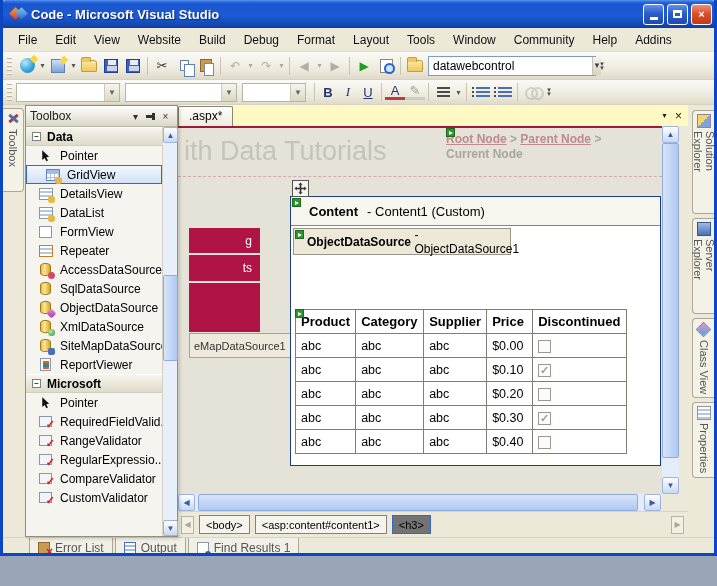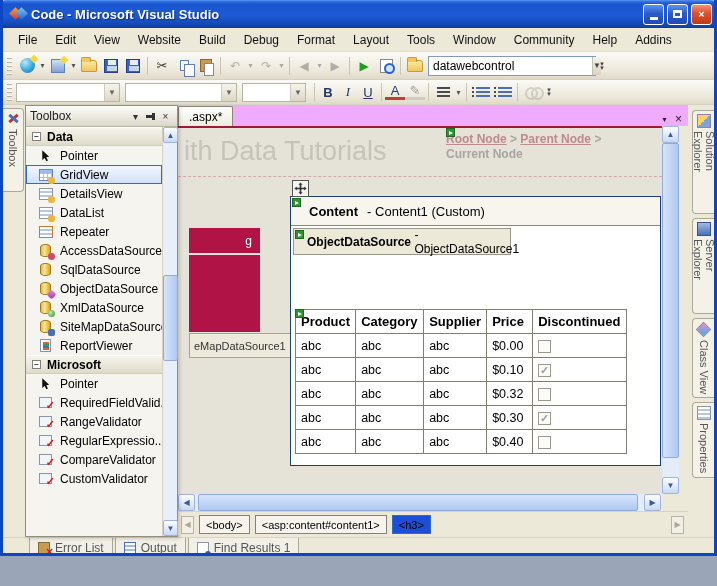--- a/index.html
+++ b/index.html
@@ -77,21 +77,21 @@
   .tbx-title{height:21px;background:linear-gradient(180deg,#FDFDFB,#DCD8C8);border-bottom:1px solid #B8B4A2;display:flex;align-items:center;padding:0 4px;font-size:12px;color:#222}
   .tbx-title .t{flex:1;font-weight:normal}
   .tbx-tb{width:15px;height:15px;display:flex;align-items:center;justify-content:center;font-size:10px;color:#333}
   .pin{width:9px;height:9px;position:relative}
   .pin:before{content:"";position:absolute;left:0;top:3px;width:6px;height:3px;background:#333}
   .pin:after{content:"";position:absolute;left:6px;top:1px;width:3px;height:7px;background:#333}
   .tbx-items{position:absolute;left:0;top:21px;right:15px;bottom:0;overflow:hidden;font-size:12px;color:#000}
   .tbx-sec{height:19px;display:flex;align-items:center;gap:6px;padding-left:6px;background:linear-gradient(180deg,#F6F4EC,#DFDBCA);border-top:1px solid #fff;border-bottom:1px solid #D2CEBC;font-weight:bold}
   .sec-box{width:9px;height:9px;border:1px solid #808080;background:#fff;font-size:8px;line-height:7px;text-align:center;color:#333}
   .tbx-item{height:19px;display:flex;align-items:center;gap:7px;padding-left:12px}
-  .tbx-item.selected{background:linear-gradient(180deg,#F2F7FE,#D2E1F6);border:1px solid #316AC5;padding-left:11px}
+  .tbx-item.selected{background:linear-gradient(180deg,#F2F7FE,#D2E1F6);border:1px solid #316AC5;padding-left:18px}
   .ic{width:15px;height:14px;position:relative;flex:0 0 auto;display:flex;align-items:center;justify-content:center}
   .ic svg{display:block}
   .ic-grid{width:14px;height:12px;border:1px solid #5F86C6;background:
       linear-gradient(180deg,#9FBCE4 0 3px,transparent 3px),
       repeating-linear-gradient(90deg,transparent 0 3px,#AEC2DE 3px 4px),
       repeating-linear-gradient(180deg,transparent 0 3px,#AEC2DE 3px 4px),#fff}
   .ic-box{width:13px;height:12px;border:1px solid #8A96AC;background:#fff}
   .ic-rows{width:14px;height:12px;border:1px solid #8A96AC;background:repeating-linear-gradient(180deg,#fff 0 2px,#B8C6DE 2px 4px)}
   .ic-cyl{width:11px;height:13px;background:linear-gradient(90deg,#E8B93E,#FBE698 40%,#D9A520);border:1px solid #A07818;border-radius:5px/3px}
   .badge{position:absolute;right:-2px;bottom:-2px;width:7px;height:7px;border-radius:2px}
@@ -101,21 +101,21 @@
   .b-org{background:#4A6FB8}
   .ic-page{width:11px;height:13px;border:1px solid #8A96AC;background:#fff;position:relative}
   .ic-page:after{content:"";position:absolute;left:2px;top:2px;width:6px;height:8px;background:repeating-linear-gradient(180deg,#E06030 0 2px,#3A9A4A 2px 4px,#4A6FB8 4px 6px)}
   .ic-val{width:13px;height:11px;border:1px solid #8A96AC;background:#F2F4F8;position:relative}
   .ic-val:after{content:"✓";position:absolute;right:-4px;bottom:-5px;color:#CC2020;font-size:11px;font-weight:bold}
   
   .tbx-scroll{position:absolute;right:0;top:21px;bottom:0;width:15px;background:#E9EFFA;border-left:1px solid #D4D0C0}
   .sbtn{position:absolute;left:0;width:15px;height:16px;background:linear-gradient(180deg,#FDFEFF,#C8D8F4);border:1px solid #9EB4DC;border-radius:2px;color:#3A5C9C;font-size:8px;display:flex;align-items:center;justify-content:center}
   .sthumb{position:absolute;left:0;width:15px;background:linear-gradient(90deg,#D8E4FA,#AFC8F2);border:1px solid #90ACDC;border-radius:2px}
   
-  .doc-tabs{position:absolute;left:175px;top:105px;right:26px;height:21px;background:#f0abfc;display:flex;align-items:flex-end}
+  .doc-tabs{position:absolute;left:175px;top:105px;right:26px;height:21px;background:#fef9c3;display:flex;align-items:center}
   .doc-tab{height:20px;background:linear-gradient(180deg,#FEFEFC,#EFECE0);border:1px solid #898578;border-bottom:none;border-radius:2px 2px 0 0;padding:0 10px;display:flex;align-items:center;font-size:12px;color:#000}
   .doc-tab-btns{margin-left:auto;display:flex;gap:6px;align-items:center;padding:0 6px;color:#222}
   .designer{position:absolute;left:175px;top:126px;width:484px;height:368px;background:#E5E2D8;overflow:hidden}
   .d-topline{position:absolute;left:0;top:0;width:100%;height:2px;background:#9C1C38}
   .d-heading{position:absolute;left:6px;top:10px;font-size:27px;color:#C6C3BA;letter-spacing:0;white-space:nowrap}
   .d-crumb{position:absolute;left:268px;top:6px;width:210px;font-size:12px;font-weight:bold;line-height:15px;color:#A8A5A0}
   .crumb-link{color:#BD8A8E;text-decoration:underline}
   .d-dash{position:absolute;left:0;top:50px;width:100%;border-top:1px dashed #D8A8AC}
   .rednav{position:absolute;left:11px;top:102px;width:71px;height:104px;display:flex;flex-direction:column;gap:2px;background:#E5E2D8}
   .rn{background:#B01345;color:#fff;font-size:12px;display:flex;align-items:center;justify-content:flex-end;padding-right:8px}
@@ -138,21 +138,21 @@
   .vscroll{position:absolute;left:659px;top:126px;width:17px;height:368px;background:#E4ECF9}
   .hscroll{position:absolute;left:175px;top:494px;width:484px;height:17px;background:#E4ECF9}
   .corner{position:absolute;left:659px;top:494px;width:17px;height:17px;background:#ECE9D8}
   .vscroll .sbtn,.hscroll .sbtn{width:17px;height:17px}
   .vthumb{position:absolute;left:0;top:17px;width:17px;height:315px;background:linear-gradient(90deg,#D8E4FA,#AFC8F2);border:1px solid #90ACDC;border-radius:2px}
   .hthumb{position:absolute;left:20px;top:0;width:440px;height:17px;background:linear-gradient(180deg,#D8E4FA,#AFC8F2);border:1px solid #90ACDC;border-radius:2px}
   
   .tagnav{position:absolute;left:175px;top:511px;right:26px;height:26px;background:#ECE9D8;display:flex;align-items:center;gap:5px;padding-left:3px;border-top:1px solid #D8D4C4}
   .nav-arrow{width:13px;height:18px;border:1px solid #B8B4A4;background:#F2F0E4;color:#ABA796;font-size:8px;display:flex;align-items:center;justify-content:center}
   .tag-btn{height:19px;border:1px solid #84807A;background:#F6F4EC;font-size:11px;color:#000;display:flex;align-items:center;padding:0 6px}
-  .tag-btn.sel{background:#1d4ed8;border:1px solid #316AC5}
+  .tag-btn.sel{background:#737373;border:1px solid #316AC5}
   .tagnav .right{margin-left:auto;margin-right:4px}
   
   .right-strip{position:absolute;right:0;top:105px;width:25px;height:432px}
   .r-tab{position:absolute;right:0;width:22px;background:#F4F2E6;border:1px solid #ACA899;border-right:none;border-radius:4px 0 0 4px;display:flex;flex-direction:column;align-items:center;padding-top:3px;gap:3px}
   .r-ico{width:14px;height:14px;flex:0 0 auto}
   .ri-sol{background:linear-gradient(135deg,#F7D368 50%,#7FA2D8 50%);border:1px solid #8A86A0}
   .ri-srv{background:linear-gradient(180deg,#9FBCE4,#4A6FB8);border:1px solid #3A5490}
   .ri-cls{background:linear-gradient(135deg,#F08AC8,#38B0E8);border:1px solid #8A86A0;transform:rotate(45deg);width:11px;height:11px;margin:2px 0}
   .ri-prp{background:repeating-linear-gradient(180deg,#fff 0 2px,#B8C6DE 2px 4px);border:1px solid #8A96AC}
   
@@ -331,20 +331,21 @@
       <span>&gt;</span>
       <span class="crumb-link">Parent Node</span>
       <span>&gt;</span>
       <br>
       <span>Current Node</span>
     </div>
     <div class="d-dash"></div>
 
     <div class="rednav">
       <span class="rn" style="height:25px">g</span>
+      <span class="rn" style="height:26px">ts</span>
       <span class="rn" style="flex:1"></span>
     </div>
     <div class="sitemapbox">eMapDataSource1</div>
 
     <div class="movehandle">
       <svg width="13" height="13" viewBox="0 0 16 16">
           <path d="M8 0.5 L10.6 3.4 H9 V7 H12.6 V5.4 L15.5 8 L12.6 10.6 V9 H9 V12.6 H10.6 L8 15.5 L5.4 12.6 H7 V9 H3.4 V10.6 L0.5 8 L3.4 5.4 V7 H7 V3.4 H5.4 Z" fill="#333"></path>
         </svg>
     </div>
 
@@ -381,21 +382,21 @@
             <td>abc</td>
             <td>abc</td>
             <td>abc</td>
             <td>$0.10</td>
             <td class="ck"><span class="cbx">✓</span></td>
           </tr>
           <tr>
             <td>abc</td>
             <td>abc</td>
             <td>abc</td>
-            <td>$0.32</td>
+            <td>$0.20</td>
             <td class="ck"><span class="cbx"></span></td>
           </tr>
           <tr>
             <td>abc</td>
             <td>abc</td>
             <td>abc</td>
             <td>$0.30</td>
             <td class="ck"><span class="cbx">✓</span></td>
           </tr>
           <tr>
@@ -466,20 +467,26 @@
             <span class="badge" style="background:#E8B93E;border-radius:50% / 40%"></span>
           </span>
         <span>DetailsView</span>
       </div>
       <div class="tbx-item">
         <span class="ic">
             <span class="ic-rows"></span>
             <span class="badge" style="background:#E8B93E;border-radius:50% / 40%"></span>
           </span>
         <span>DataList</span>
+      </div>
+      <div class="tbx-item">
+        <span class="ic">
+            <span class="ic-box"></span>
+          </span>
+        <span>FormView</span>
       </div>
       <div class="tbx-item">
         <span class="ic">
             <span class="ic-rows" style="border-color:#C08030"></span>
           </span>
         <span>Repeater</span>
       </div>
       <div class="tbx-item">
         <span class="ic">
             <span class="ic-cyl"></span>

